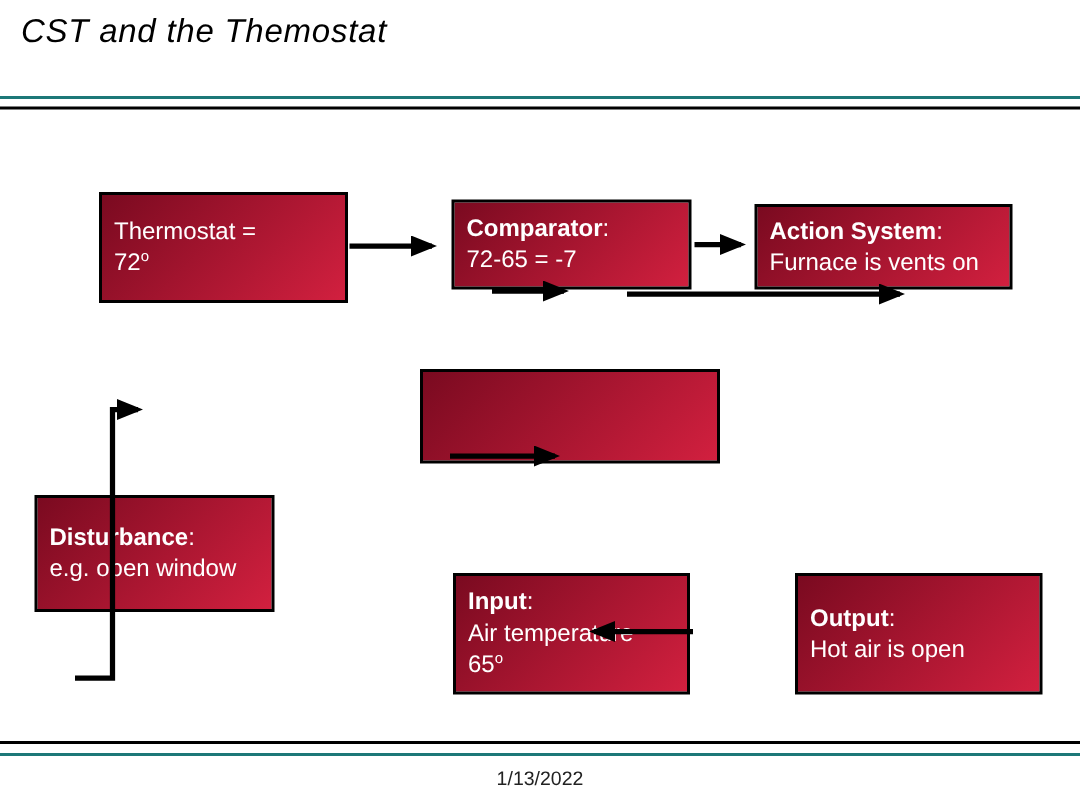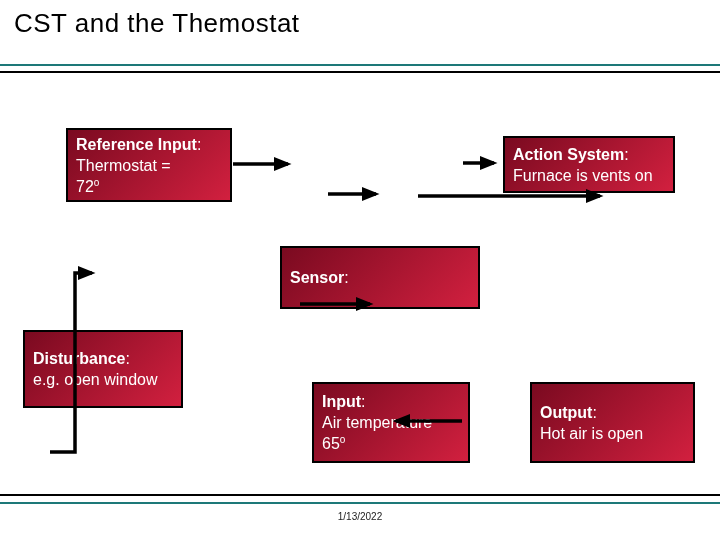--- a/index.html
+++ b/index.html
@@ -2,76 +2,78 @@
 <html style="--box-gradient-dark: #7A0A20; --box-gradient-light: #D2203F; --divider-teal: #1D7878; --divider-black: #000000; --box-border: #000000; --box-text: #FFFFFF;"><head>
 <meta charset="utf-8">
 <style>
   html,body{margin:0;padding:0;background:#fff;}
   .slide{
     position:relative;width:720px;height:540px;background:#fff;overflow:hidden;
     font-family:"Liberation Sans",sans-serif;
   }
   .slide-title{
     position:absolute;left:14px;top:8px;
-    font-size:26px;color:#000;letter-spacing:0.5px;
+    font-size:22px;font-style:italic;color:#000;letter-spacing:0.5px;
     white-space:nowrap;
   }
   .hline{position:absolute;left:0;width:720px;}
   .hline.teal{height:2px;background:var(--divider-teal,#1d7878);}
   .hline.black{height:2px;background:var(--divider-black,#000);}
   .box{
     position:absolute;
     background:linear-gradient(135deg,var(--box-gradient-dark,#7a0a20) 0%,var(--box-gradient-light,#d2203f) 100%);
     border:2px solid var(--box-border,#000);
     color:var(--box-text,#fff);
     font-size:16px;line-height:21px;
     display:flex;flex-direction:column;justify-content:center;
     padding-left:8px;box-sizing:border-box;
     overflow:hidden;white-space:nowrap;
   }
   .bh{font-weight:bold;}
   .box sup{font-size:10px;line-height:0;vertical-align:super;}
   .footer-date{
     position:absolute;left:0;top:511px;width:720px;text-align:center;
-    font-size:10px;color:#222;
+    font-size:13px;color:#222;
   }
   svg.connectors{position:absolute;left:0;top:0;pointer-events:none;}
 </style>
 </head>
 <body>
 
 <div class="slide">
 
   <div class="slide-title">CST and the Themostat</div>
 
   <div class="hline teal" style="top:64px"></div>
   <div class="hline black" style="top:71px"></div>
 
   <div class="box" style="left:66px;top:128px;width:166px;height:74px">
-    <div><span class="bh">Reference Input</span><span>:</span></div>
     <div>Thermostat =</div>
     <div><span>72</span><sup>o</sup></div>
   </div>
 
+  <div class="box" style="left:301px;top:133px;width:160px;height:60px">
+    <div><span class="bh">Comparator</span><span>:</span></div>
+    <div>72-65 = -7</div>
+  </div>
 
   <div class="box" style="left:503px;top:136px;width:172px;height:57px">
     <div><span class="bh">Action System</span><span>:</span></div>
     <div>Furnace is vents on</div>
   </div>
 
   <div class="box" style="left:280px;top:246px;width:200px;height:63px">
-    <div><span class="bh">Sensor</span><span>:</span></div>
   </div>
 
   <div class="box" style="left:23px;top:330px;width:160px;height:78px">
     <div><span class="bh">Disturbance</span><span>:</span></div>
     <div>e.g. open window</div>
   </div>
 
-  <div class="box" style="left:312px;top:382px;width:158px;height:81px">
+  <div class="box" style="left:302px;top:382px;width:158px;height:81px">
     <div><span class="bh">Input</span><span>:</span></div>
     <div>Air temperature</div>
     <div><span>65</span><sup>o</sup></div>
   </div>
 
   <div class="box" style="left:530px;top:382px;width:165px;height:81px">
     <div><span class="bh">Output</span><span>:</span></div>
     <div>Hot air is open</div>
   </div>
 

